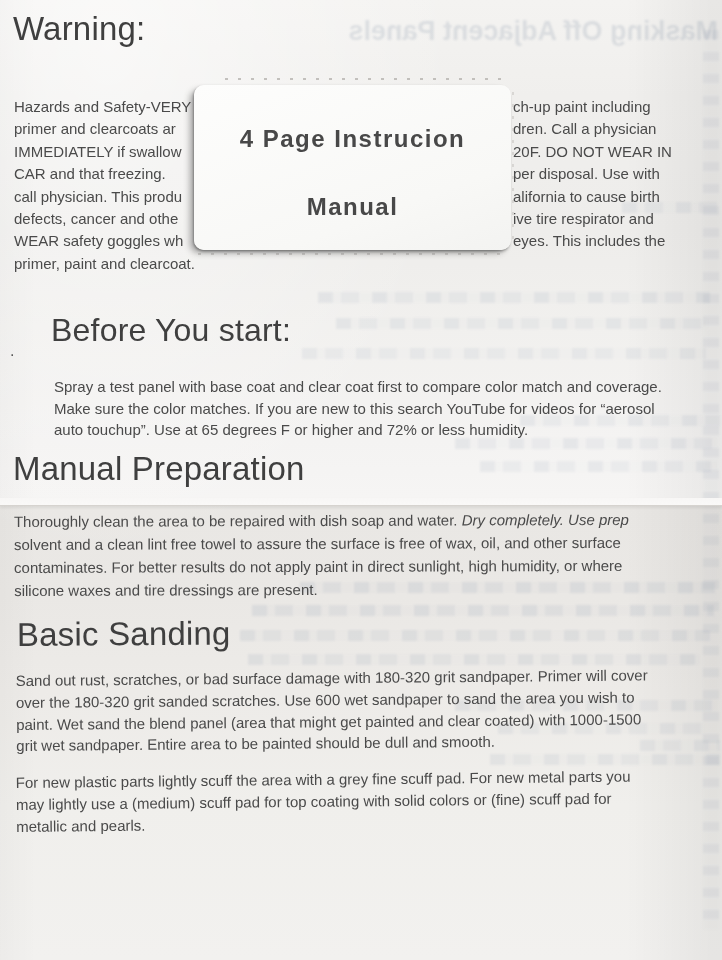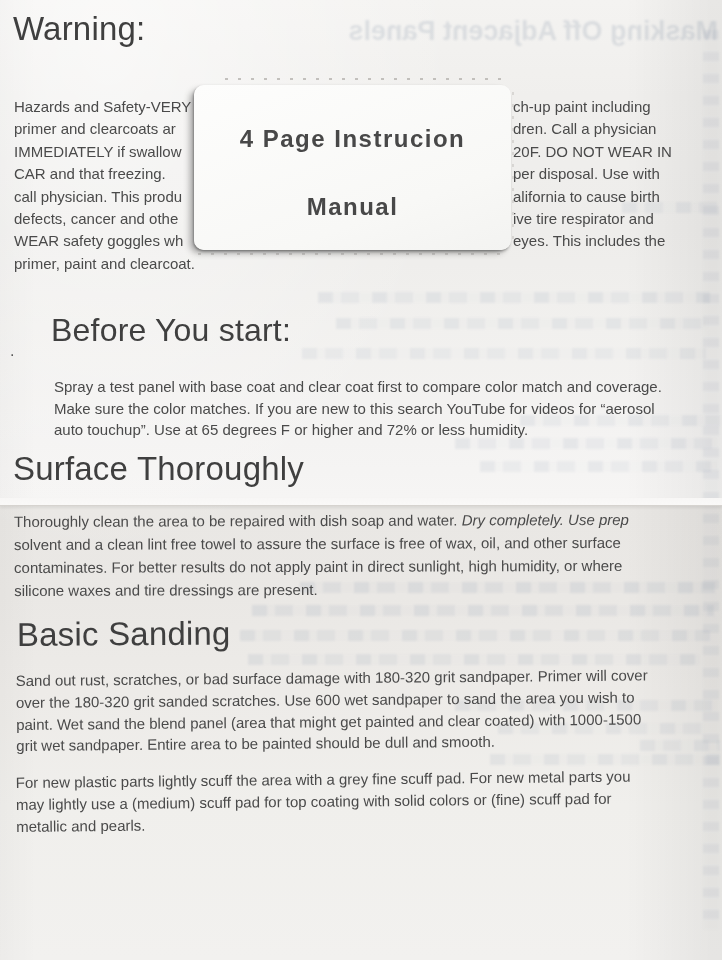--- a/index.html
+++ b/index.html
@@ -148,21 +148,21 @@
 
   <div class="h h-before">Before You start:</div>
   <div class="stray">.</div>
 
   <div class="para before-para">
     <div class="pline">Spray a test panel with base coat and clear coat first to compare color match and coverage.</div>
     <div class="pline">Make sure the color matches.  If you are new to this search YouTube for videos for “aerosol</div>
     <div class="pline">auto touchup”.  Use at 65 degrees F or higher and 72% or less humidity.</div>
   </div>
 
-  <div class="h h-surface">Surface Thoroughly</div>
+  <div class="h h-surface">Manual Preparation</div>
 
   <div class="para surface-para">
     <div class="pline"><span>Thoroughly clean the area to be repaired with dish soap and water.  </span><i>Dry completely. Use prep</i></div>
     <div class="pline">solvent and a clean lint free towel to assure the surface is free of wax, oil, and other surface</div>
     <div class="pline">contaminates. For better results do not apply paint in direct sunlight, high humidity, or where</div>
     <div class="pline">silicone waxes and tire dressings are present.</div>
   </div>
 
   <div class="h h-sanding">Basic Sanding</div>
 

